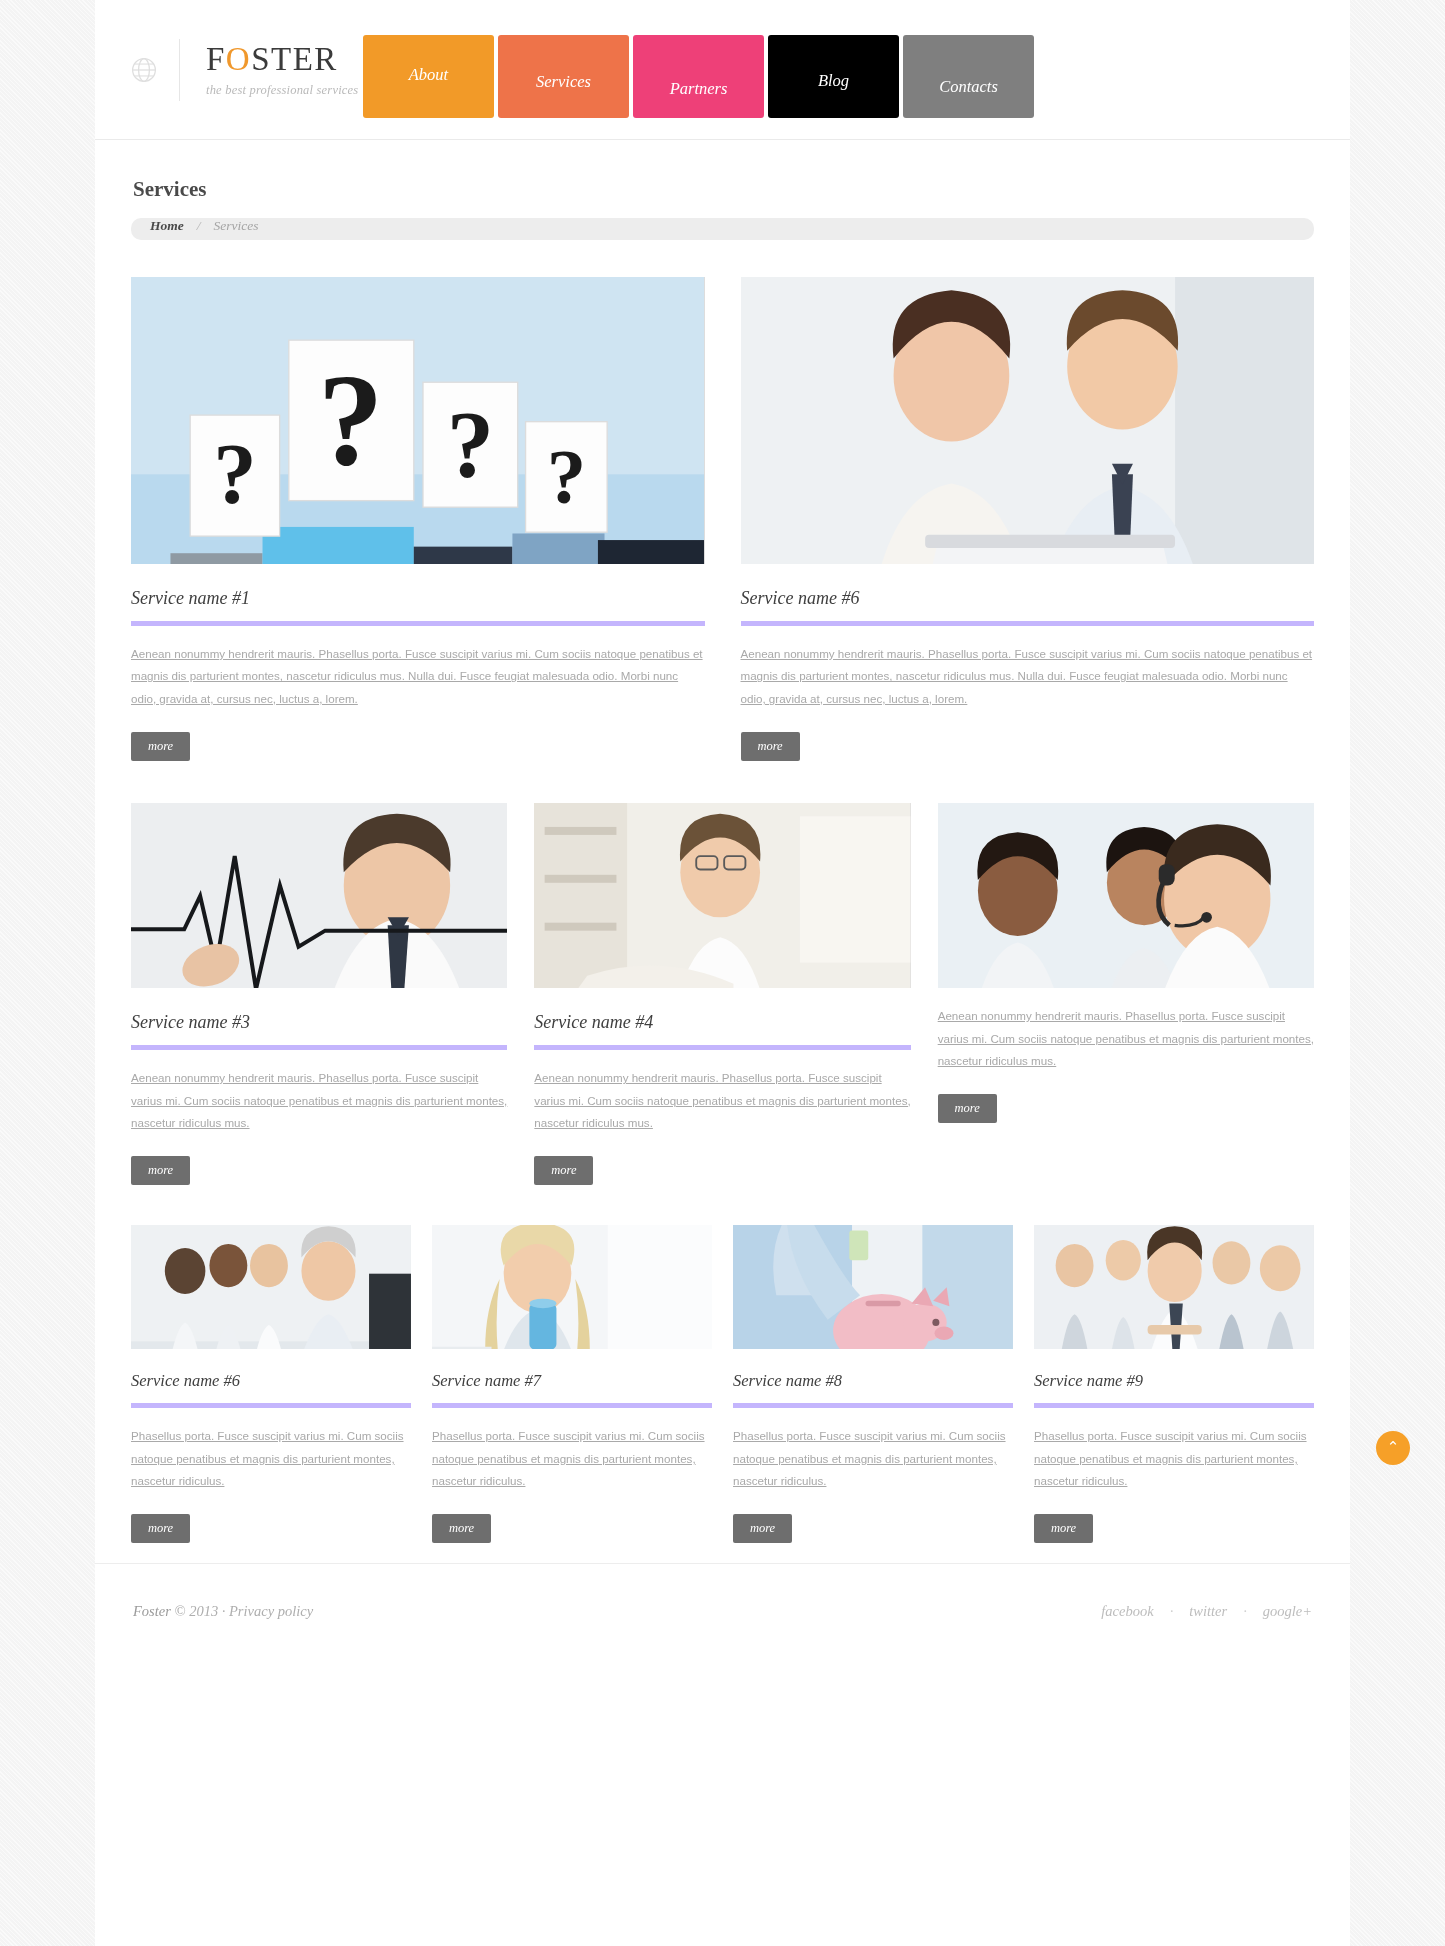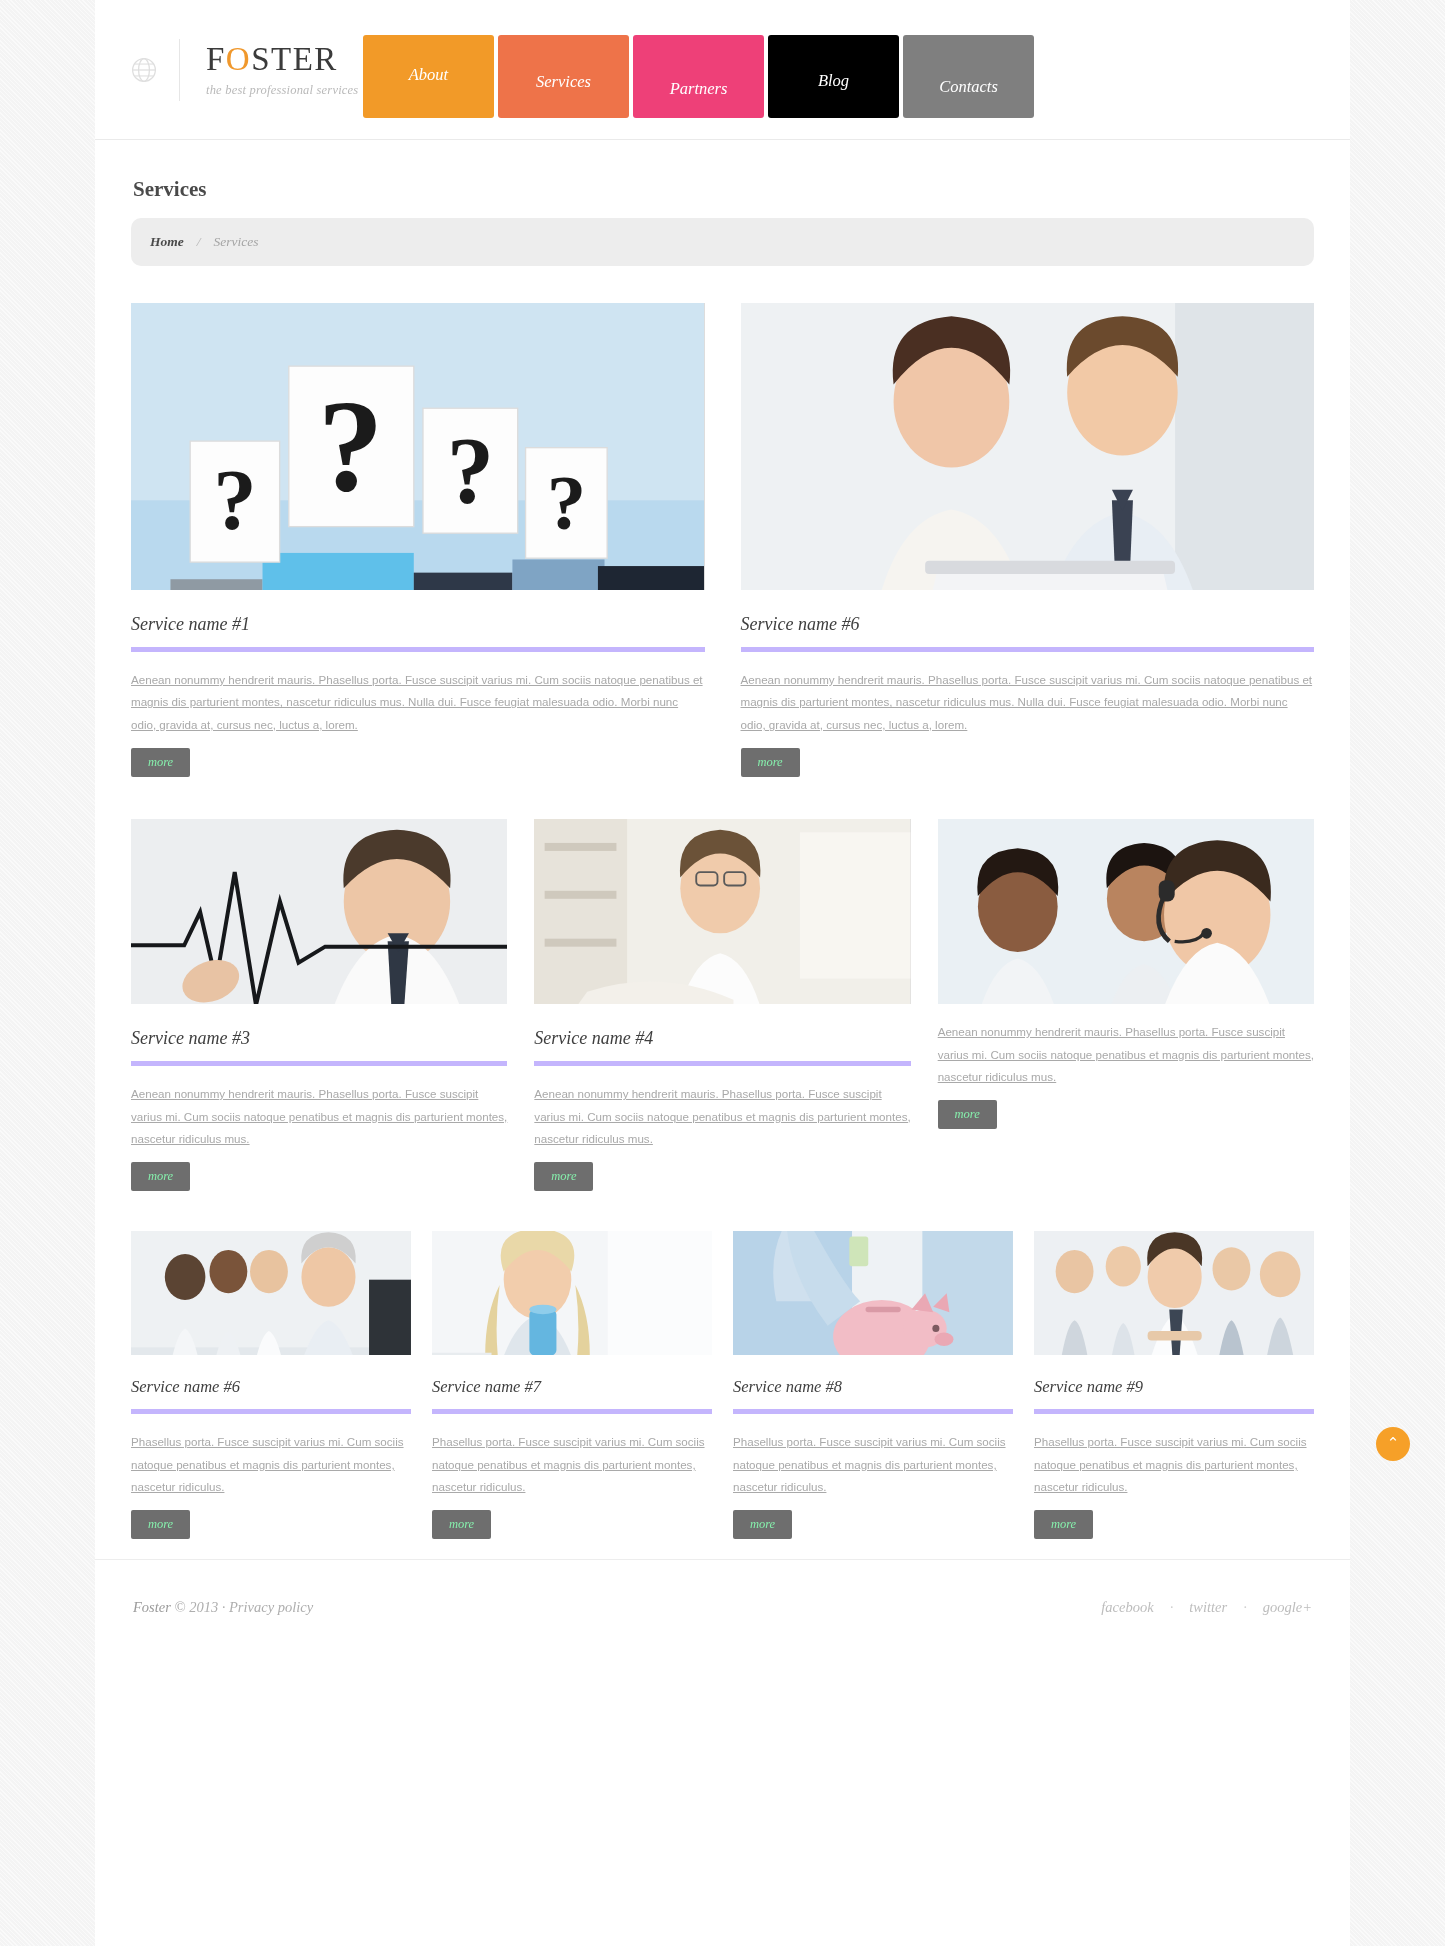--- a/index.html
+++ b/index.html
@@ -55,21 +55,21 @@
   .nav-item.n2 span{bottom:19px;}
   .nav-item.n3 span{bottom:27px;}
   .nav-item.n4 span{bottom:21px;}
 
   
   .content{padding:0 36px;position:relative;}
   .page-title{
     font-size:21px;color:#4a4a4a;margin:37px 0 16px 2px;font-family:"Liberation Serif",serif;
   }
   .crumbs{
-    background:#ededed;height:48px;display:flex;align-items:center;
+    background:#ededed;height:22px;display:flex;align-items:flex-start;
     padding-left:19px;font-size:13.5px;font-style:italic;border-radius:10px;
   }
   .crumb-home{color:#4a4a4a;font-weight:bold;cursor:pointer;}
   .crumb-sep{color:#b5b5b5;margin:0 13px;}
   .crumb-cur{color:#a5a5a5;}
 
   
   .row{display:flex;margin-top:34px;}
   .row1{gap:36px;margin-top:37px;}
   .row2{gap:27px;margin-top:42px;}
@@ -85,22 +85,22 @@
   .card-title{
     font-style:italic;font-size:18px;color:#3f3f3f;
     margin:24px 0 0 0;padding-bottom:12px;border-bottom:5px solid #c4b5fd;
   }
   .row3 .card-title{font-size:16.5px;margin-top:22px;}
   .card-text{
     font-family:"Liberation Sans", sans-serif;
     font-size:11.6px;line-height:1.93;color:#a9a9a9;margin:17px 0 0 0;text-decoration:underline;
   }
   .more{
-    margin-top:12px;display:inline-block;width:59px;height:29px;
-    background:#6e6e6e;border-radius:2px;color:#86efac;font-style:italic;
+    margin-top:22px;display:inline-block;width:59px;height:29px;
+    background:#6e6e6e;border-radius:2px;color:#ffffff;font-style:italic;
     font-size:12.5px;line-height:29px;text-align:center;cursor:pointer;
   }
   
   .footer{
     margin-top:20px;border-top:1px solid #ededed;height:94px;
     display:flex;align-items:center;justify-content:space-between;
     padding:0 38px;
   }
   .copy{font-style:italic;font-size:14.5px;color:#aeaeae;}
   .copy b{color:#9b9b9b;font-weight:normal;}

